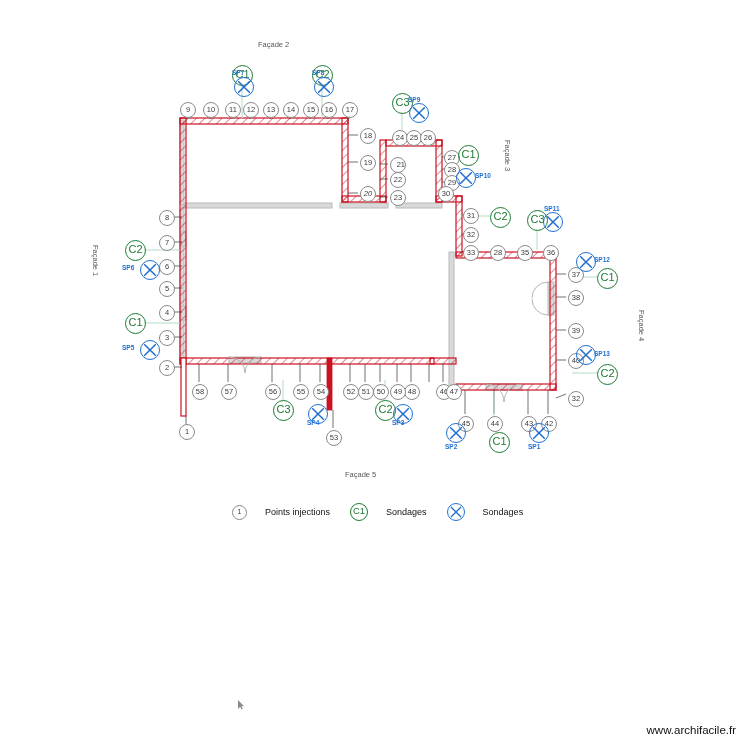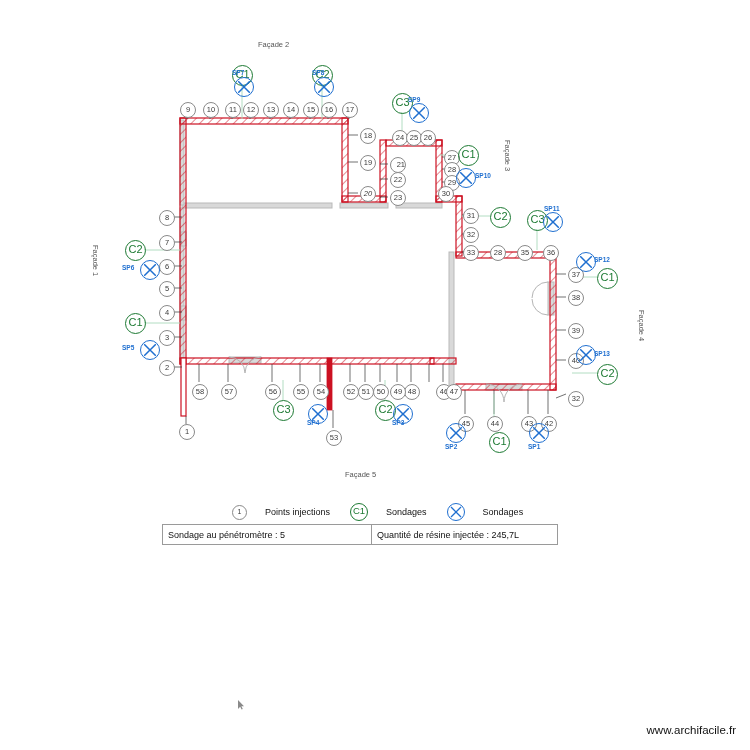--- a/index.html
+++ b/index.html
@@ -381,24 +381,20 @@
     <svg viewBox="0 0 16 16">
         <line x1="3" y1="3" x2="13" y2="13" stroke="#1f6fd0" stroke-width="1.3"></line>
         <line x1="13" y1="3" x2="3" y2="13" stroke="#1f6fd0" stroke-width="1.3"></line>
       </svg>
   </div>
   <span class="t">Sondages</span>
 </div>
 
 <table id="info-table">
   <tbody id="info-table-body">
-      <tr>
-        <td>Sondage au pénétromètre : 5</td>
-        <td>Quantité de résine injectée : 245,7L</td>
-      </tr>
     </tbody>
 </table>
 
 <div id="watermark">www.archifacile.fr</div>
 
 <svg class="cursor" viewBox="0 0 6 10">
   <path d="M0 0 L0 9 L2.2 6.8 L3.6 9.6 L4.8 9 L3.4 6.3 L6 6.2 Z" fill="#8a8a8a"></path>
 </svg>
 
 </body></html>

